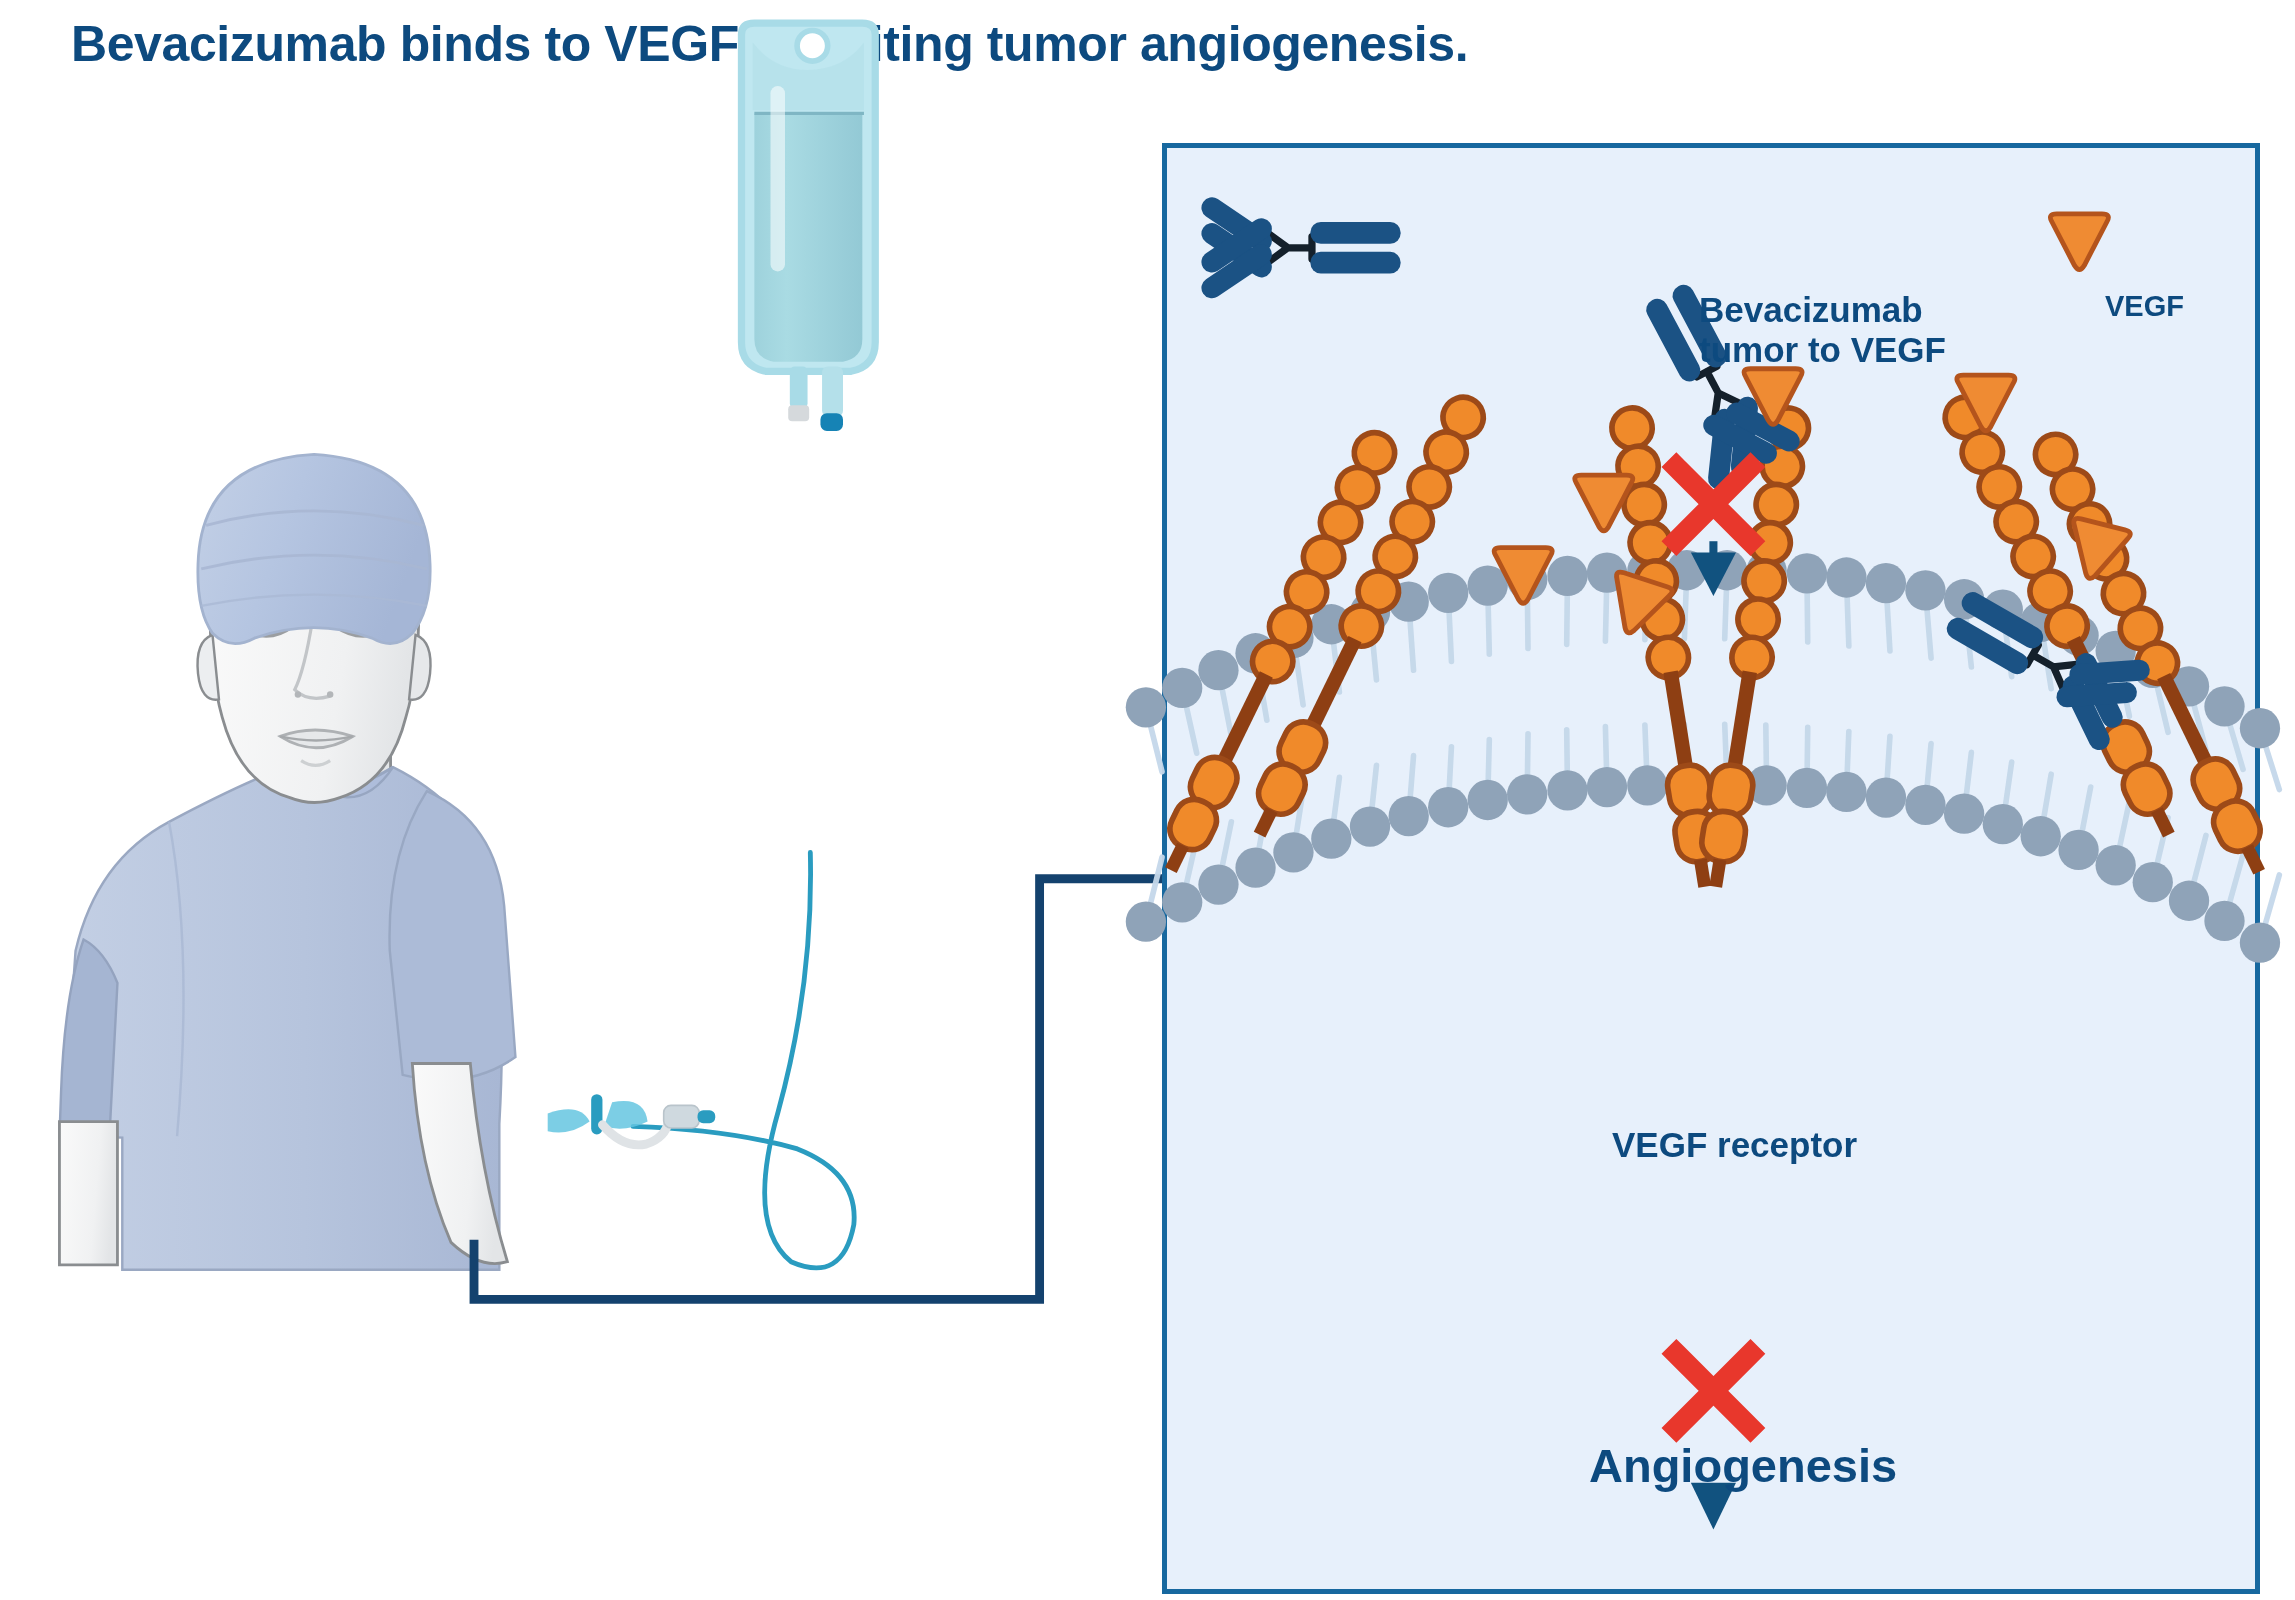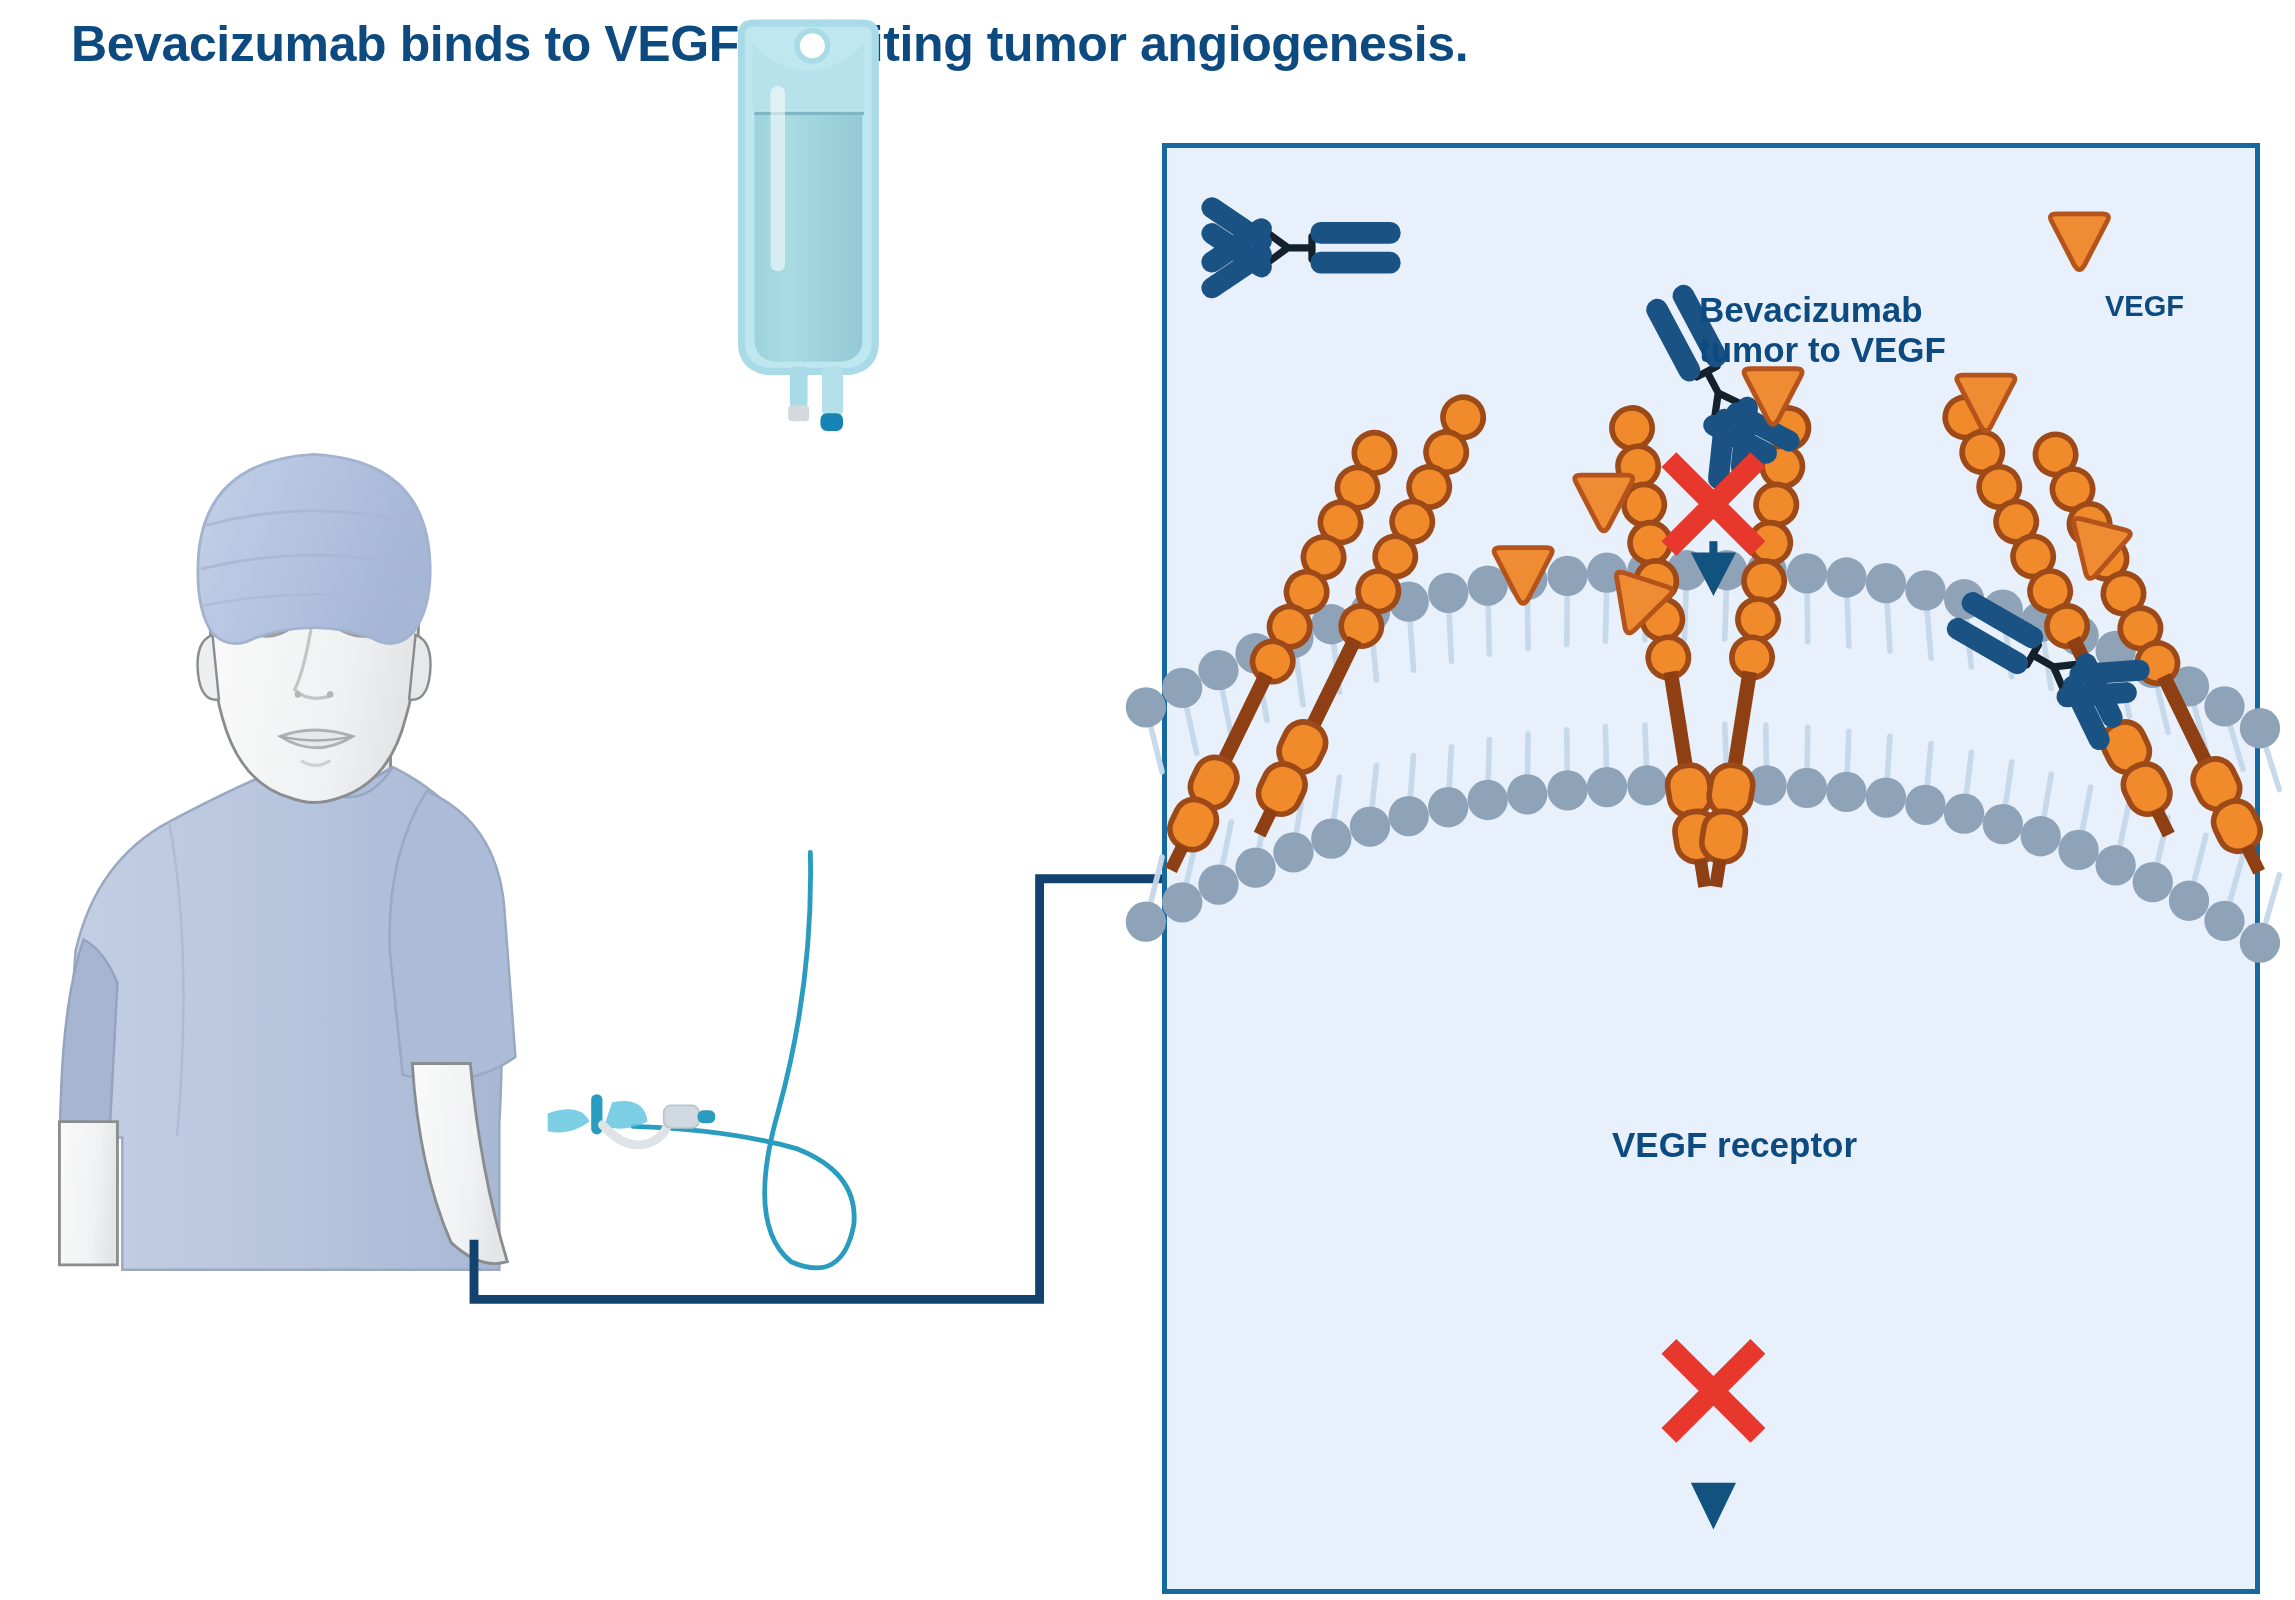--- a/index.html
+++ b/index.html
@@ -436,15 +436,16 @@
       <use href="#redx" transform="translate(684,1548)"></use>
     </g>
   </svg>
 
   <div class="panel-label" id="label-bev">
     <div>Bevacizumab</div>
     <div>tumor to VEGF</div>
   </div>
   <div class="panel-label" id="label-vegf">VEGF</div>
   <div class="panel-label" id="label-receptor">VEGF receptor</div>
+  <div class="panel-label" id="label-angio">Angiogenesis</div>
 
 </div>
 
 
 </body></html>

